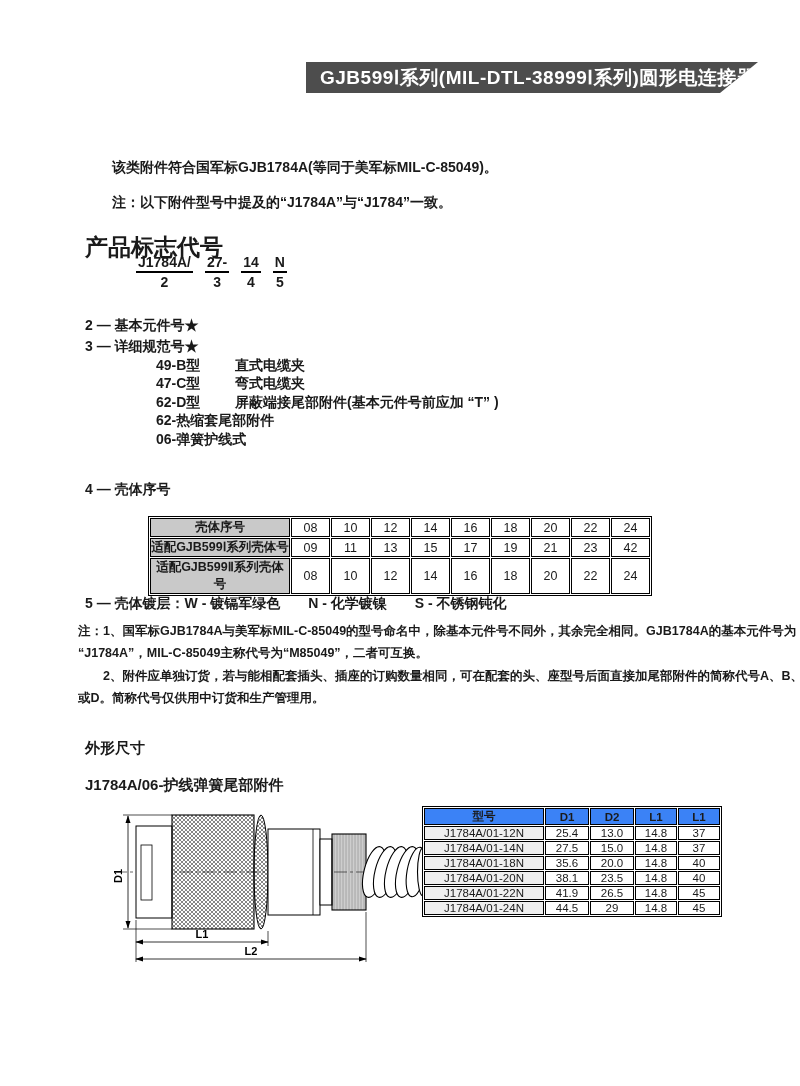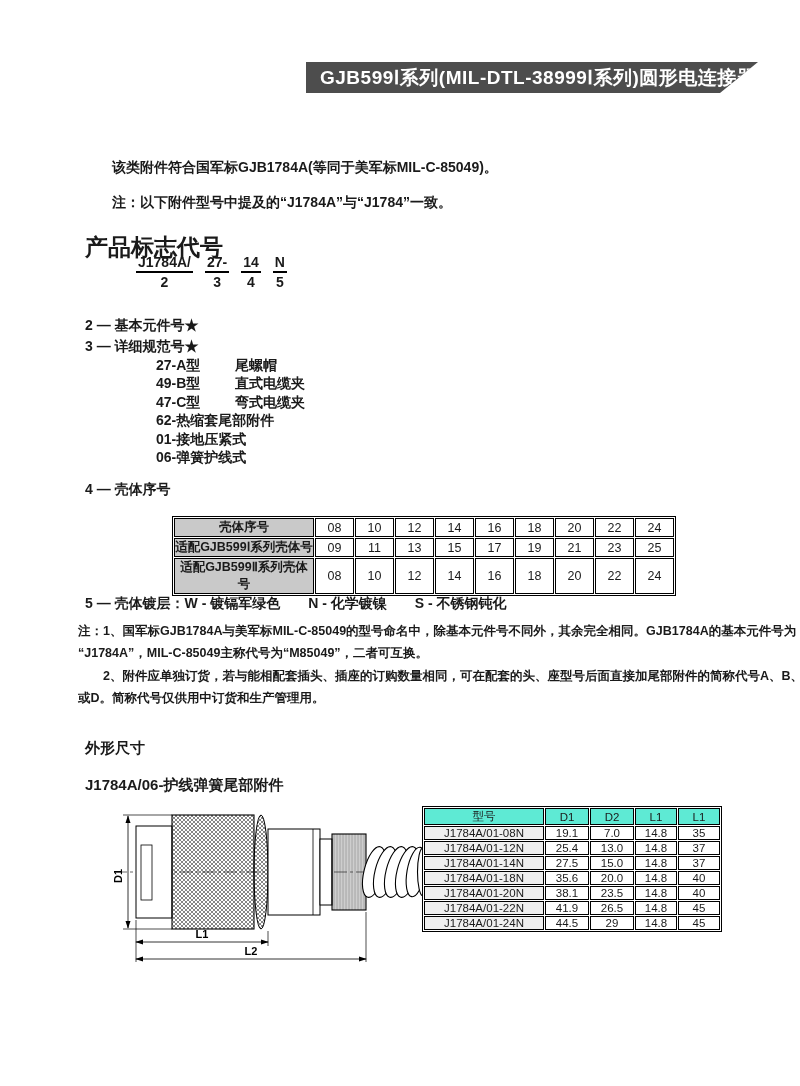--- a/index.html
+++ b/index.html
@@ -30,28 +30,28 @@
   .frac .den { display:block; padding-top:1px; }
   
   .item { position:absolute; left:85px; font-size:14px; font-weight:bold; white-space:nowrap; }
   .item2 { top:317px; } .item3 { top:338px; } .item4 { top:481px; } .item5 { top:595px; }
   .spec-list { position:absolute; left:156px; top:356px; font-size:14px; font-weight:bold; }
   .spec-row { display:flex; height:18.4px; line-height:18.4px; white-space:nowrap; }
   .spec-row .code { display:inline-block; min-width:79px; }
   
   table.tbl { border-collapse:separate; border-spacing:1px; background:#ffffff; border:1.5px solid #000; }
   table.tbl td { border:1px solid #000; text-align:center; vertical-align:middle; background:#ffffff; }
-  .shell-tbl { position:absolute; left:148px; top:516px;margin-left:24px; }
+  .shell-tbl { position:absolute; left:148px; top:516px; }
   .shell-tbl td { height:19px; font-size:12.5px; width:39px; }
   .shell-tbl td:first-child { width:140px; background:#c9c9c9; font-weight:bold; }
   .dim-tbl { position:absolute; left:422px; top:806px; }
   .dim-tbl td { height:13.5px; font-size:11.5px; width:44px; }
   .dim-tbl td:first-child { width:120px; }
   .dim-tbl td:nth-child(4), .dim-tbl td:nth-child(5) { width:42px; }
-  .dim-tbl tr:first-child td { background:#5eead4; font-weight:normal; }
+  .dim-tbl tr:first-child td { background:#3b82f6; font-weight:bold; }
   .dim-tbl tr:not(:first-child) td:first-child { background:#efefef; }
   
   .notes { position:absolute; left:78px; top:620px; width:660px; font-size:12.5px; font-weight:bold; }
   .notes div { height:22.4px; line-height:22.4px; white-space:nowrap; }
   
   .outline-heading { position:absolute; left:85px; top:739px; font-size:15px; font-weight:bold; }
   .outline-sub { position:absolute; left:85px; top:776px; font-size:15px; font-weight:bold; }
   .drawing { position:absolute; left:108px; top:800px; width:340px; height:178px; }
   .drawing svg text { font-family:"Liberation Sans", sans-serif; font-size:11px; font-weight:bold; fill:#000; }
 </style>
@@ -84,37 +84,33 @@
       <span class="num">N</span>
       <span class="den">5</span>
     </span>
   </div>
 
   <div class="item item2">2 — 基本元件号★</div>
   <div class="item item3">3 — 详细规范号★</div>
 
   <div class="spec-list">
     <div class="spec-row">
-      <span class="code">27-A型</span>
-      <span class="desc">尾螺帽</span>
-    </div>
-    <div class="spec-row">
       <span class="code">49-B型</span>
       <span class="desc">直式电缆夹</span>
     </div>
     <div class="spec-row">
       <span class="code">47-C型</span>
       <span class="desc">弯式电缆夹</span>
     </div>
     <div class="spec-row">
+      <span class="code">62-D型</span>
+      <span class="desc">屏蔽端接尾部附件(基本元件号前应加 “T” )</span>
+    </div>
+    <div class="spec-row">
       <span class="code">62-热缩套尾部附件</span>
-      <span class="desc"></span>
-    </div>
-    <div class="spec-row">
-      <span class="code">01-接地压紧式</span>
       <span class="desc"></span>
     </div>
     <div class="spec-row">
       <span class="code">06-弹簧护线式</span>
       <span class="desc"></span>
     </div>
   </div>
 
   <div class="item item4">4 — 壳体序号</div>
 
@@ -135,21 +131,21 @@
         <tr>
           <td>适配GJB599Ⅰ系列壳体号</td>
           <td>09</td>
           <td>11</td>
           <td>13</td>
           <td>15</td>
           <td>17</td>
           <td>19</td>
           <td>21</td>
           <td>23</td>
-          <td>25</td>
+          <td>42</td>
         </tr>
         <tr>
           <td>适配GJB599Ⅱ系列壳体号</td>
           <td>08</td>
           <td>10</td>
           <td>12</td>
           <td>14</td>
           <td>16</td>
           <td>18</td>
           <td>20</td>
@@ -237,27 +233,20 @@
   <table class="tbl dim-tbl">
       <tbody>
         <tr>
           <td>型号</td>
           <td>D1</td>
           <td>D2</td>
           <td>L1</td>
           <td>L1</td>
         </tr>
         <tr>
-          <td>J1784A/01-08N</td>
-          <td>19.1</td>
-          <td>7.0</td>
-          <td>14.8</td>
-          <td>35</td>
-        </tr>
-        <tr>
           <td>J1784A/01-12N</td>
           <td>25.4</td>
           <td>13.0</td>
           <td>14.8</td>
           <td>37</td>
         </tr>
         <tr>
           <td>J1784A/01-14N</td>
           <td>27.5</td>
           <td>15.0</td>

